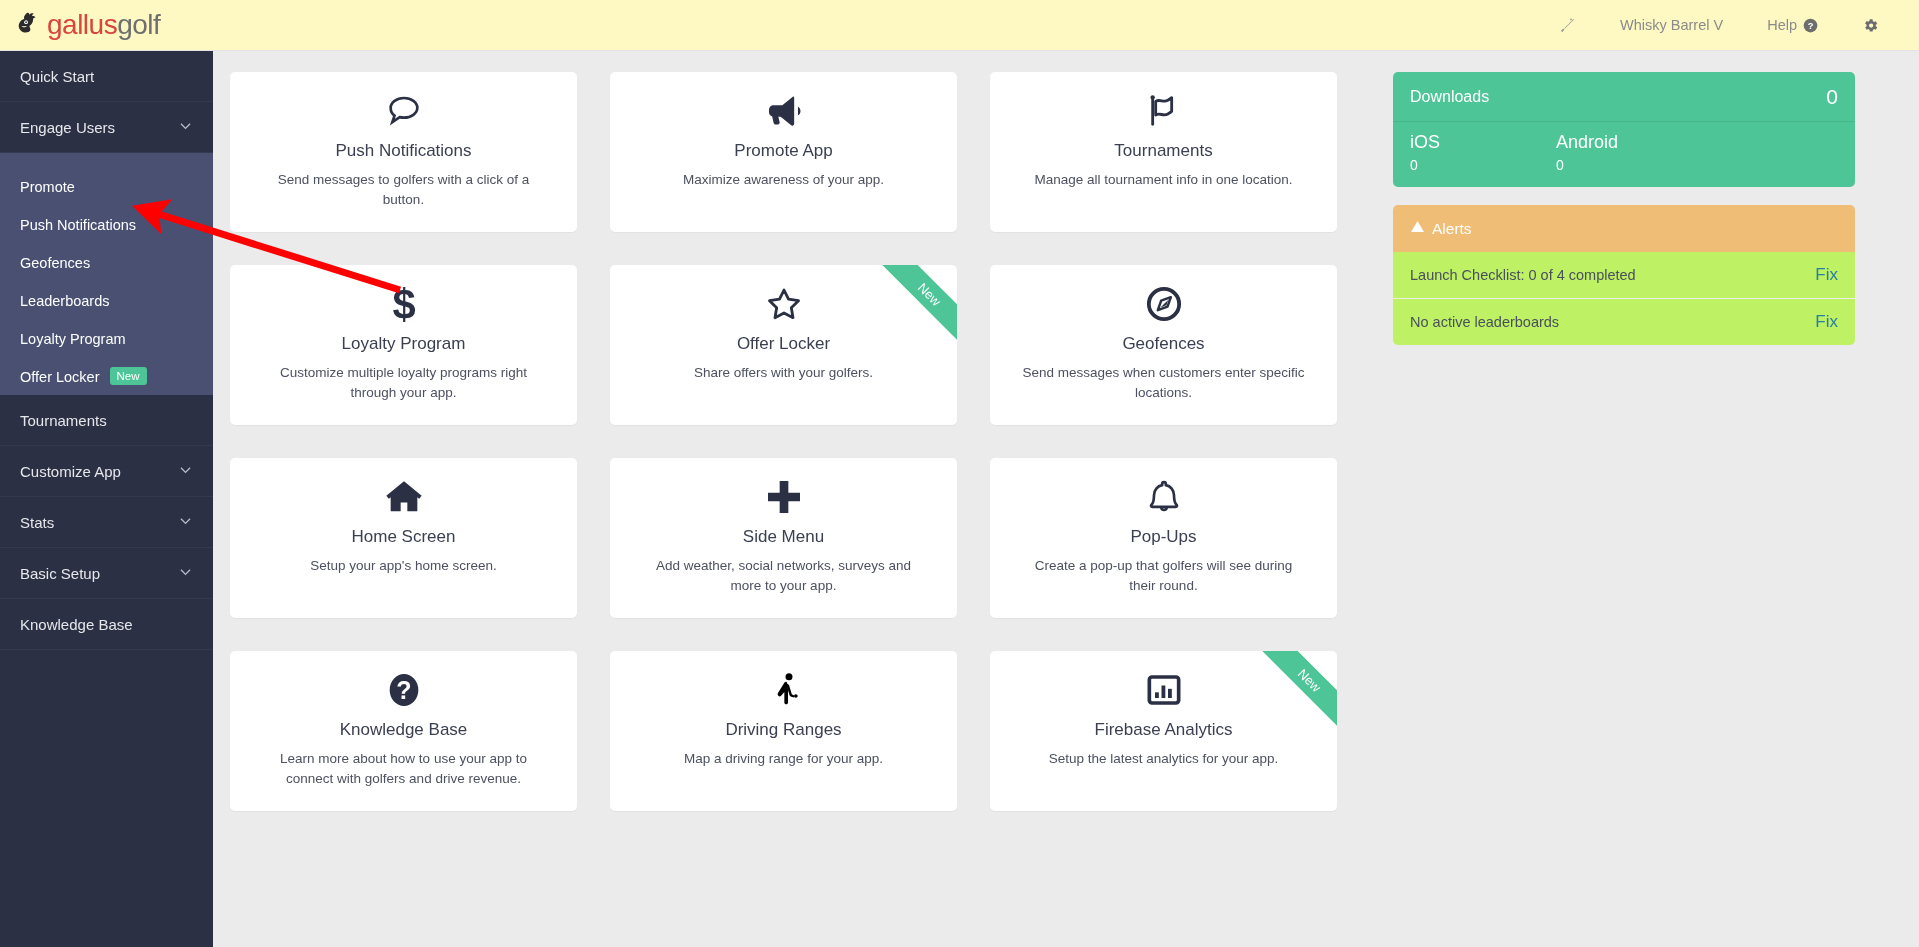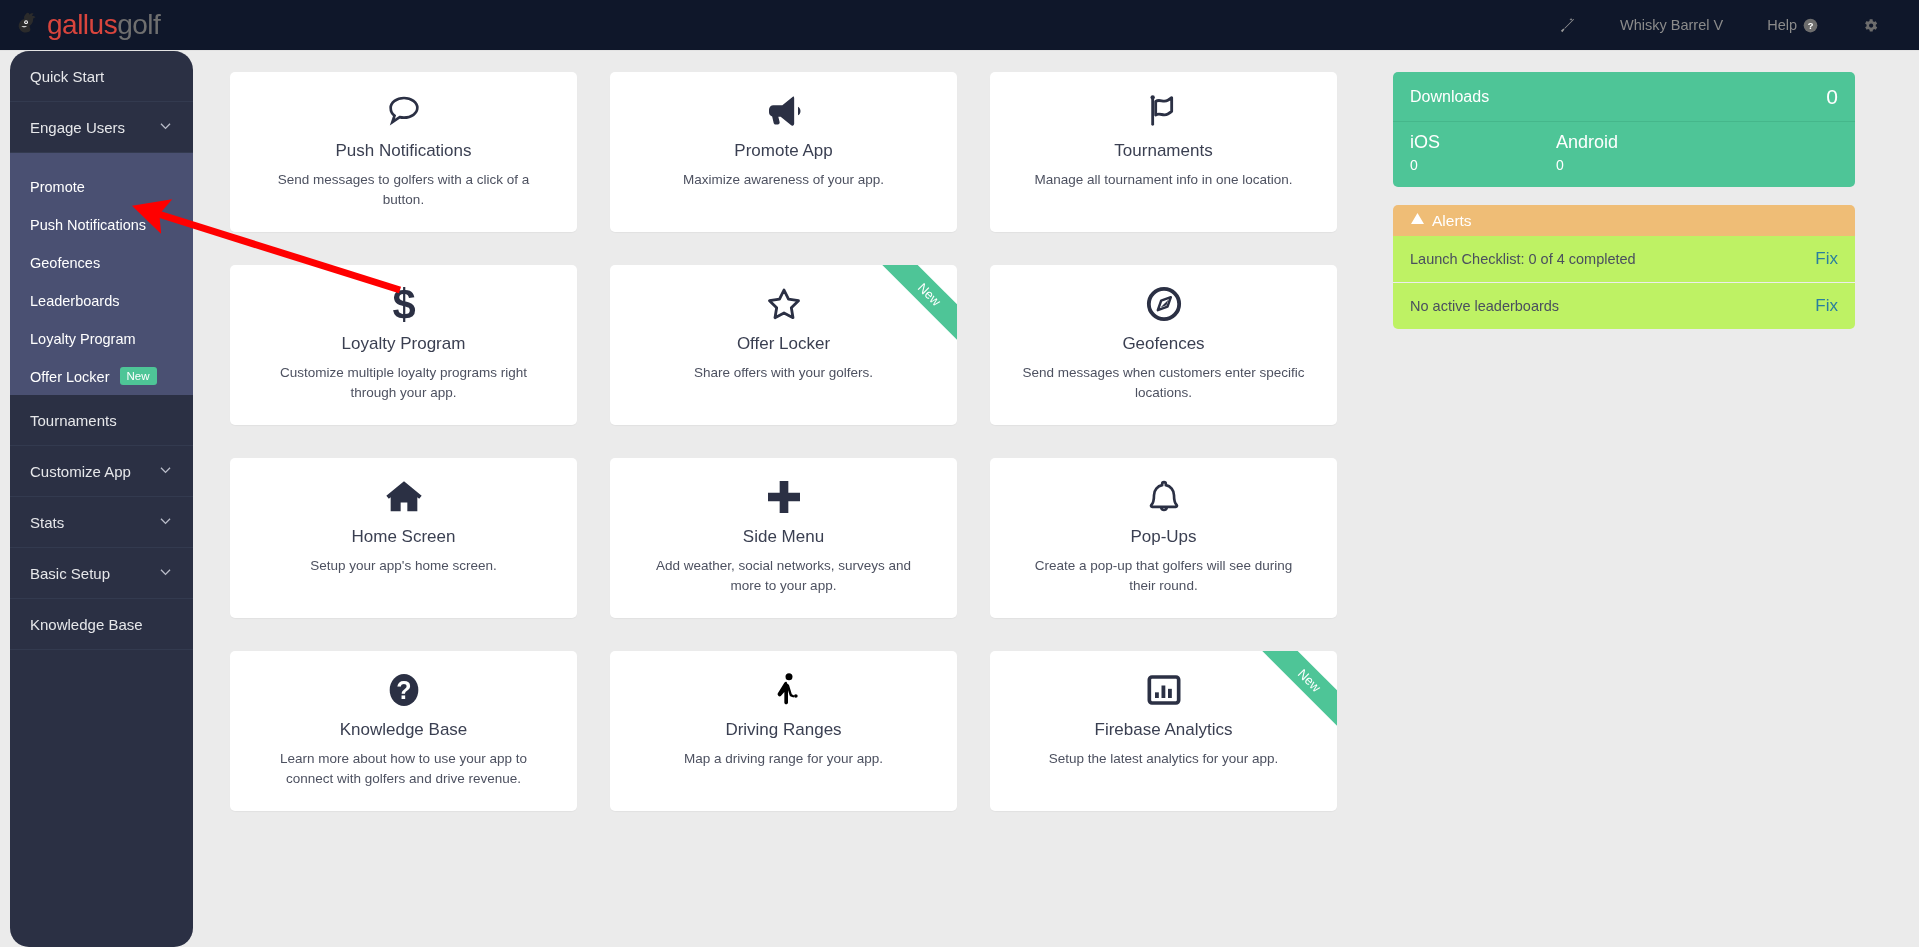--- a/index.html
+++ b/index.html
@@ -7,21 +7,21 @@
     width: 1919px; height: 947px;
     background: #ebebeb;
     font-family: "Liberation Sans", sans-serif;
     overflow: hidden;
   }
 
   
   .topbar {
     position: absolute; top: 0; left: 0;
     width: 1919px; height: 51px;
-    background: #0f172a;
+    background: #fef9c3;
     border-bottom: 1px solid #e3e3e3;
     display: flex; align-items: center;
     z-index: 30;
   }
   .brand { display: flex; align-items: center; margin-left: 12px; }
   .brand-mark { width: 30px; height: 30px; margin-right: 5px; }
   .brand-text { font-size: 28px; letter-spacing: -0.5px; line-height: 1; }
   .brand-text .b1 { color: #d9453d; }
   .brand-text .b2 { color: #6f6f6f; }
 
@@ -29,25 +29,24 @@
   .tr-item {
     color: #8b8b8b; font-size: 14.5px;
     padding: 0 22px; height: 50px;
     display: flex; align-items: center; gap: 6px;
     cursor: pointer; white-space: nowrap;
   }
   .icon-wand svg, .icon-gear svg, .icon-help svg { display:block; }
 
   
   .sidebar {
-    position: absolute; top: 51px; left: 10px;
-    width: 183px; height: 896px;
+    position: absolute; top: 51px; left: 0;
+    width: 213px; height: 896px;
     background: #2b3044;
     z-index: 20;
-    border-radius: 19px;
   }
   .nav-item {
     height: 51px; display: flex; align-items: center;
     padding: 0 20px; color: #e6e7ea; font-size: 15px;
     border-bottom: 1px solid #333a4f;
     cursor: pointer; position: relative;
   }
   .nav-item .caret { margin-left: auto; }
 
   .subnav { background: #4a5072; padding: 4px 0 10px 0; }
@@ -131,21 +130,21 @@
   .dl-body {
     background: #4ec597; color: #fff;
     display: flex; padding: 10px 17px 14px 17px;
   }
   .dl-cell { width: 146px; }
   .dl-label { font-size: 18px; margin-bottom: 4px; }
   .dl-value { font-size: 14px; }
 
   .alerts-head {
     background: #efbd76; color: #ffffff;
-    padding: 6px 17px; font-size: 15.5px;
+    padding: 14px 17px; font-size: 15.5px;
     display: flex; align-items: center; gap: 7px;
   }
   .alert-row {
     background: #bef264;
     padding: 13px 17px;
     display: flex; align-items: center;
     font-size: 14.5px; color: #4a4f5e;
     border-bottom: 1px solid #ededed;
   }
   .alert-row:last-child { border-bottom: none; }

